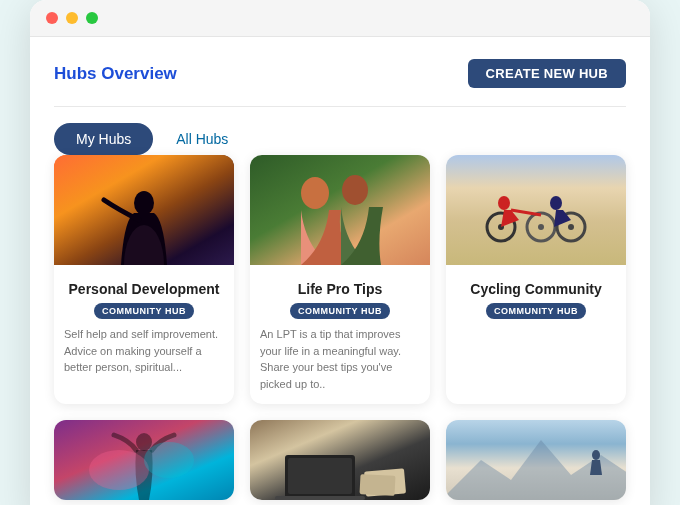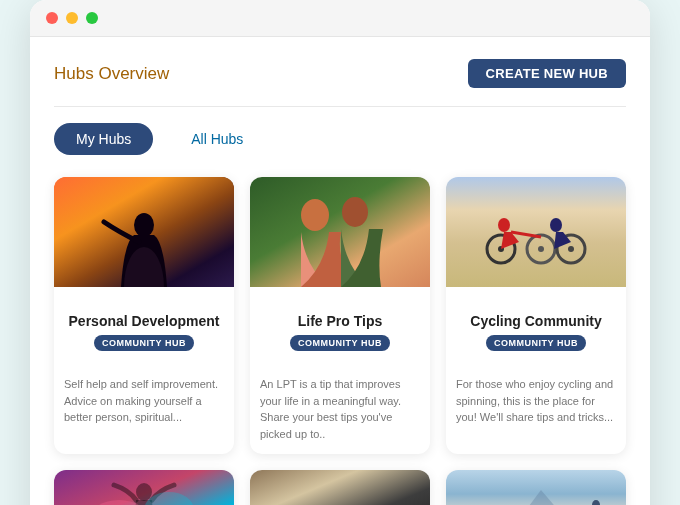--- a/index.html
+++ b/index.html
@@ -43,22 +43,22 @@
 
     .header-row {
       display: flex;
       align-items: center;
       justify-content: space-between;
       margin-bottom: 18px;
     }
 
     .page-title {
       font-size: 17px;
-      font-weight: 400;
-      color: #a16207;
+      font-weight: 700;
+      color: #1d4ed8;
     }
 
     .create-btn {
       background: #2d4a7a;
       color: #fff;
       border: none;
       border-radius: 6px;
       padding: 7px 18px;
       font-size: 13px;
       font-weight: 600;
@@ -67,22 +67,21 @@
     }
 
     .divider {
       height: 1px;
       background: #e8e8e8;
       margin-bottom: 16px;
     }
 
     .tabs {
       display: flex;
-      gap: 16px;
-      margin-bottom: 22px;
+      gap: 1px;
     }
 
     .tab {
       padding: 8px 22px;
       border-radius: 20px;
       font-size: 14px;
       font-weight: 500;
       cursor: pointer;
       border: none;
       background: transparent;
@@ -125,35 +124,35 @@
       position: absolute;
       bottom: 0; left: 50%;
       transform: translateX(-50%);
       width: 40px; height: 80px;
       background: #1a0a1e;
       border-radius: 50% 50% 0 0;
       clip-path: ellipse(20px 40px at 50% 100%);
     }
 
     .card-body {
-      padding: 26px 10px 12px;
+      padding: 16px 10px 12px;
     }
 
     .card-title {
       font-size: 14px;
       font-weight: 700;
       color: #222;
       text-align: center;
       margin-bottom: 6px;
     }
 
     .badge-row {
       display: flex;
       justify-content: center;
-      margin-bottom: 25px;
+      margin-bottom: 7px;
     }
 
     .badge {
       background: #2d4a7a;
       color: #fff;
       font-size: 9px;
       font-weight: 700;
       padding: 3px 8px;
       border-radius: 10px;
       letter-spacing: 0.5px;
@@ -292,21 +291,20 @@
             <circle cx="130" cy="72" r="3" fill="#444"></circle>
             <ellipse cx="115" cy="48" rx="6" ry="7" fill="#222266"></ellipse>
             <path d="M115 55 L113 72 L130 65 L122 55 Z" fill="#222266"></path>
           </svg>
         </div>
         <div class="card-body">
           <div class="card-title">Cycling Community</div>
           <div class="badge-row">
             <span class="badge">COMMUNITY HUB</span>
           </div>
-          <div class="card-desc">For those who enjoy cycling and spinning, this is the place for you! We'll share tips and tricks...</div>
         </div>
       </div>
     </div>
 
     <div class="cards-grid" style="margin-top:16px;">
 
       <div class="card-bottom">
         <svg class="card-image-bottom" viewBox="0 0 190 80" preserveAspectRatio="xMidYMid slice" xmlns="http://www.w3.org/2000/svg">
           <defs>
             <linearGradient id="gb1" x1="0" y1="0" x2="1" y2="1">

